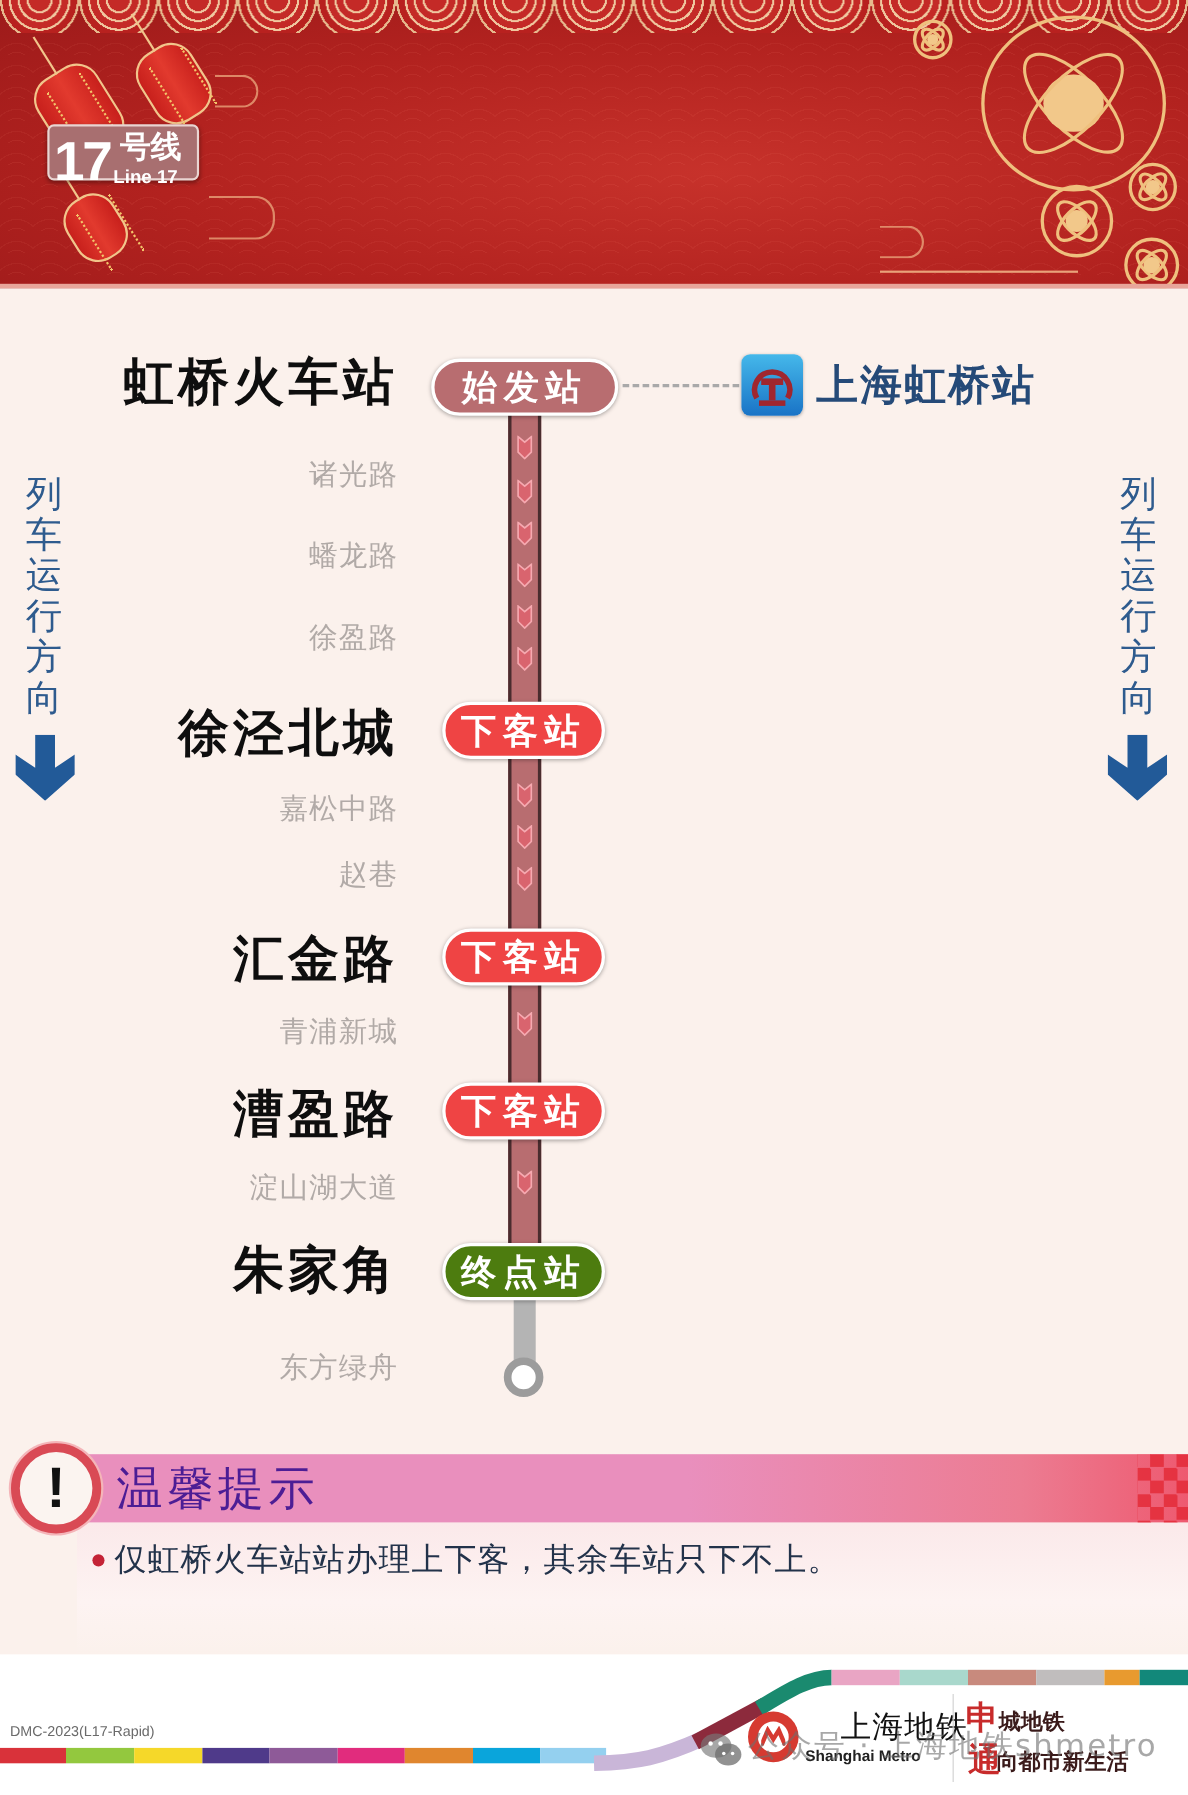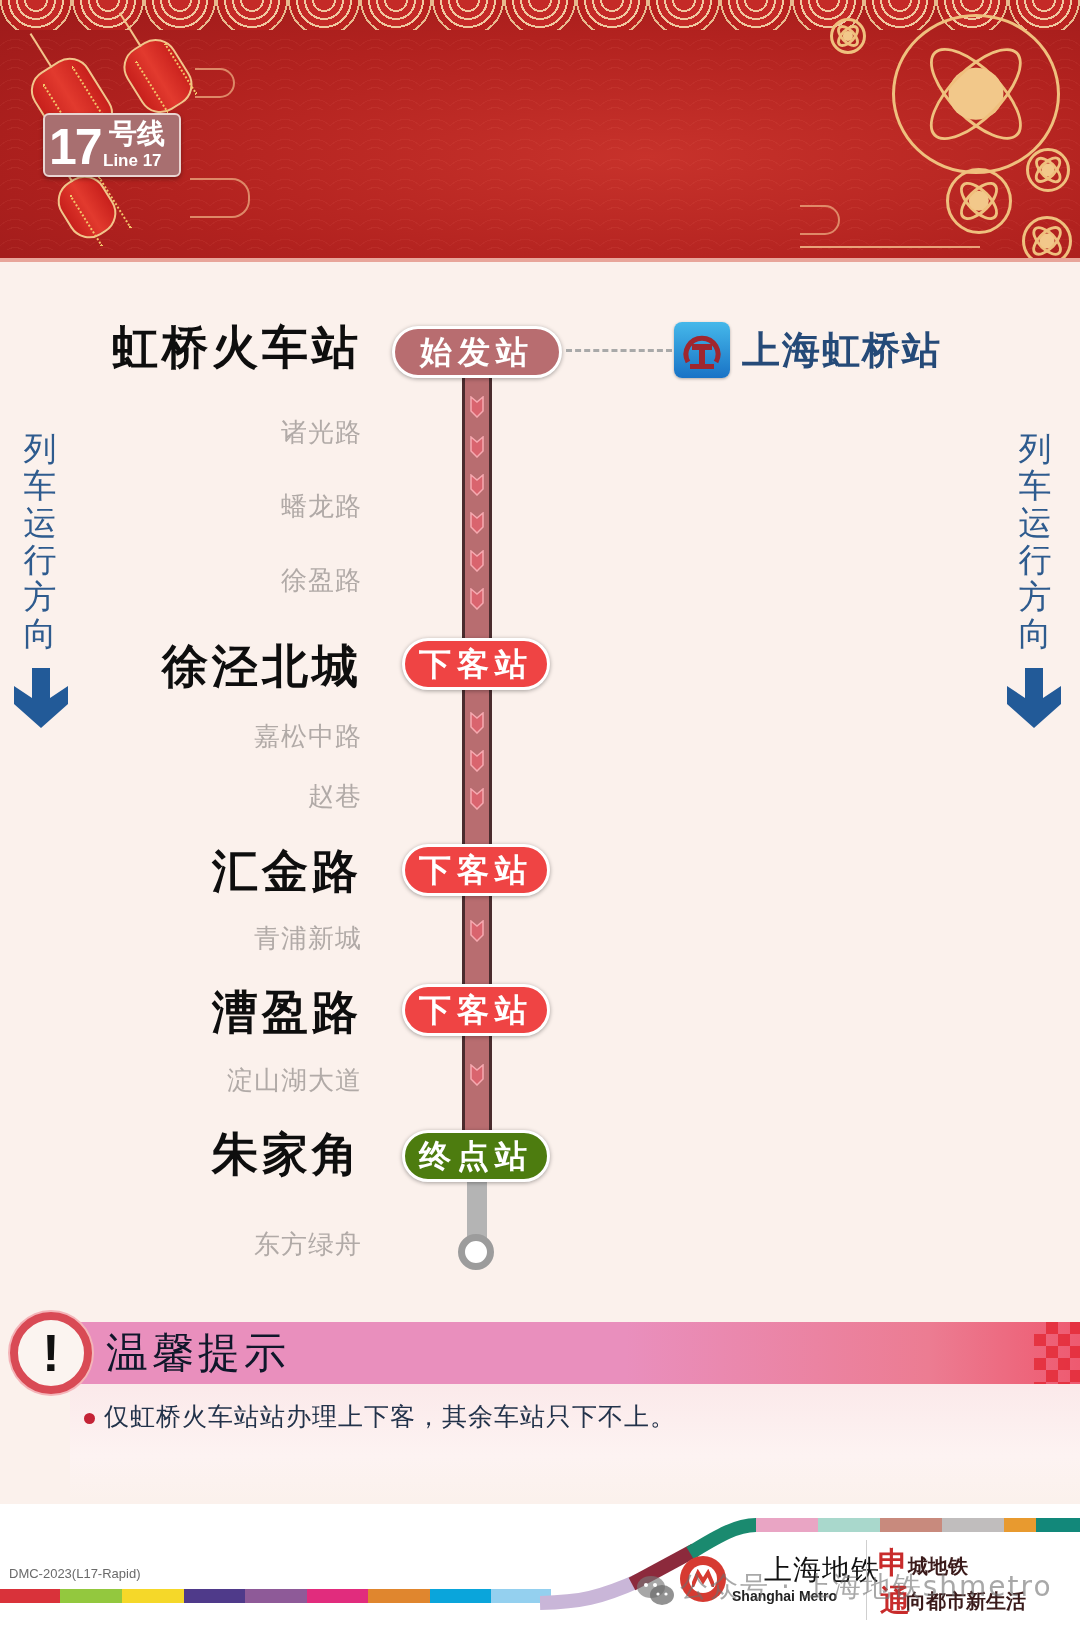--- a/index.html
+++ b/index.html
@@ -55,21 +55,21 @@
   .flower::after { transform: translate(-50%,-50%) rotate(-45deg); }
   .flower .core {
     position: absolute; left: 50%; top: 50%; width: 34%; height: 34%;
     background: #f2c88a; border-radius: 50%; transform: translate(-50%,-50%);
   }
   .cloud-line {
     position: absolute; border: 2px solid #e9a27a; border-left: none; border-radius: 0 18px 18px 0;
     opacity: 0.8;
   }
   .line-badge {
-    position: absolute; left: 43px; top: 113px; width: 138px; height: 64px;
+    position: absolute; left: 43px; top: 113px; width: 138px; height: 51px;
     background: #a86f70;
     border: 2px solid #e9d5d2; border-radius: 6px;
     box-shadow: 0 2px 4px rgba(0,0,0,0.35);
     color: #fff;
   }
   .line-badge .num {
     position: absolute; left: 4px; top: 0px; font-size: 50px; font-weight: bold;
     font-family: "Liberation Sans", sans-serif; letter-spacing: -2px; line-height: 64px;
   }
   .line-badge .cn {
@@ -169,29 +169,29 @@
     position: absolute; left: 10px; top: 1312px; width: 82px; height: 82px; border-radius: 50%;
     background: #fbf4f0; border: 8px solid #d94a55;
     box-shadow: 0 0 0 2px #f4b5b9;
   }
   .warn-circle .bang {
     position: absolute; left: 0; right: 0; top: 2px; text-align: center;
     font-size: 52px; font-weight: bold; color: #111; line-height: 62px;
     font-family: "Liberation Sans", sans-serif;
   }
   .notice-title {
-    position: absolute; left: 106px; top: 1324px; font-size: 42px; color: #0f172a;
+    position: absolute; left: 106px; top: 1324px; font-size: 42px; color: #4c1d95;
     letter-spacing: 4px; line-height: 58px; white-space: nowrap;
   }
   .notice-bullet {
     position: absolute; left: 84px; top: 1413px; width: 11px; height: 11px; border-radius: 50%;
     background: #c42336;
   }
   .notice-text {
-    position: absolute; left: 104px; top: 1398px; font-size: 25px; color: #22324a;
+    position: absolute; left: 104px; top: 1398px; font-size: 29px; color: #22324a;
     line-height: 38px; white-space: nowrap; letter-spacing: 1px;
   }
 
   
   .footer-bg {
     position: absolute; left: 0; top: 1504px; width: 1080px; height: 128px; background: #ffffff;
   }
   .doc-code {
     position: absolute; left: 9px; top: 1566px; font-size: 13px; color: #6a6a6a;
     font-family: "Liberation Sans", sans-serif; white-space: nowrap;

